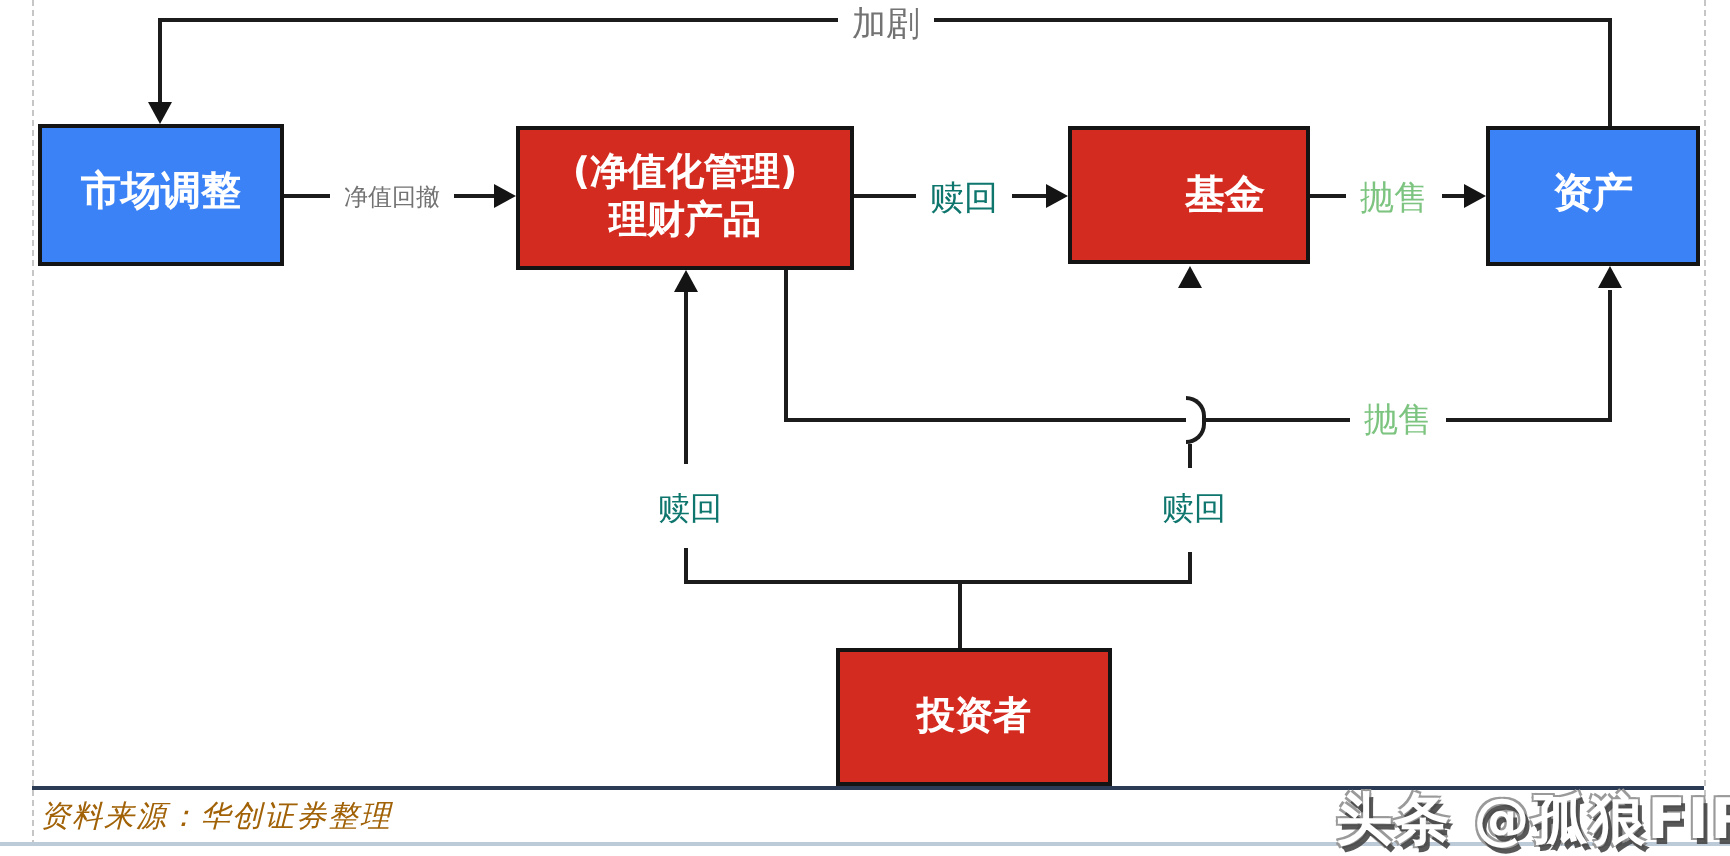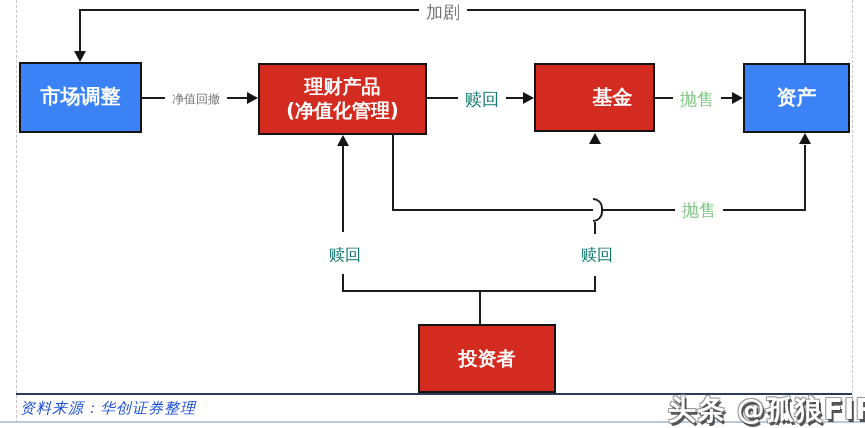--- a/index.html
+++ b/index.html
@@ -33,21 +33,21 @@
     position:absolute;transform:translate(-50%,-50%);background:#ffffff;padding:0 7px;white-space:nowrap;
     font-family:"DejaVu Serif","Liberation Serif",serif;font-size:17px;color:#737373;z-index:2;
   }
   .lbl.red{color:#0f766e;font-family:Liberation Mono, monospace;}
   .lbl.green{color:#7cc47f;}
   
   .footer-rule{position:absolute;left:16px;top:393px;width:836px;height:2px;background:#2c3b55;z-index:4;}
   .bottom-rule{position:absolute;left:0;top:421px;width:865px;height:2px;background:#bdcbd9;z-index:4;}
   .source{
     position:absolute;left:20px;top:399px;font-family:"DejaVu Serif","Liberation Serif",serif;
-    font-style:italic;font-size:15px;letter-spacing:1px;color:#1d4ed8;z-index:5;white-space:nowrap;
+    font-style:italic;font-size:15px;letter-spacing:1px;color:#a16207;z-index:5;white-space:nowrap;
   }
   .watermark{
     position:absolute;left:668px;top:391px;font-size:28px;font-weight:800;color:#ffffff;white-space:nowrap;
     text-shadow:2px 3px 0 rgba(70,70,70,.9),-1px -1px 0 #9a9a9a,1px -1px 0 #9a9a9a,-1px 1px 0 #9a9a9a,1px 1px 0 #8a8a8a;
     z-index:6;letter-spacing:1px;
   }
 </style>
 </head>
 <body>
 
@@ -92,22 +92,22 @@
   <div class="vline" style="left:594px;top:276px;height:16px;"></div>
 
   <div class="hline" style="left:342px;top:290px;width:254px;"></div>
   <div class="vline" style="left:479px;top:290px;height:34px;"></div>
 
   <div class="node blue" style="left:19px;top:62px;width:123px;height:71px;font-size:20px;">
     <span>市场调整</span>
   </div>
 
   <div class="node red" style="left:258px;top:63px;width:169px;height:72px;font-size:19px;">
+    <span>(净值化管理)</span>
     <span>理财产品</span>
-    <span>(净值化管理)</span>
   </div>
 
   <div class="node red" style="left:534px;top:63px;width:121px;height:69px;font-size:20px;padding-left:36px;">
     <span>基金</span>
   </div>
 
   <div class="node blue" style="left:743px;top:63px;width:107px;height:70px;font-size:20px;">
     <span>资产</span>
   </div>
 

